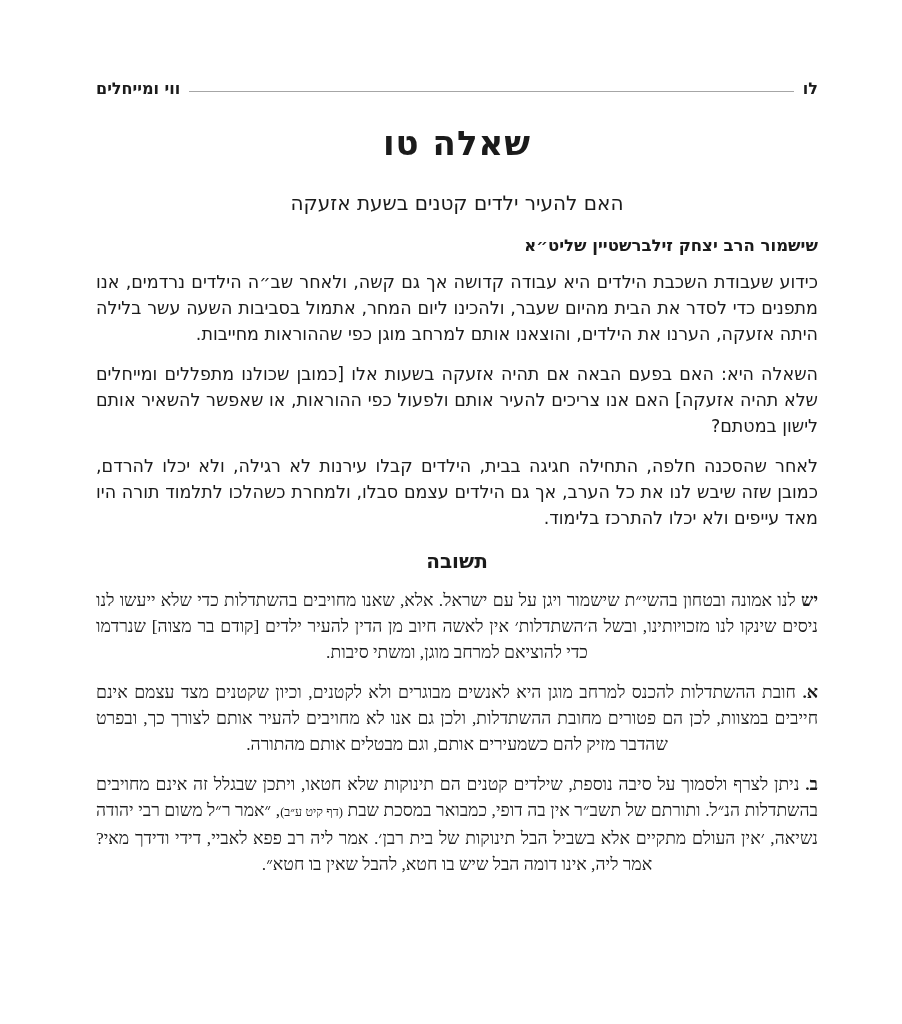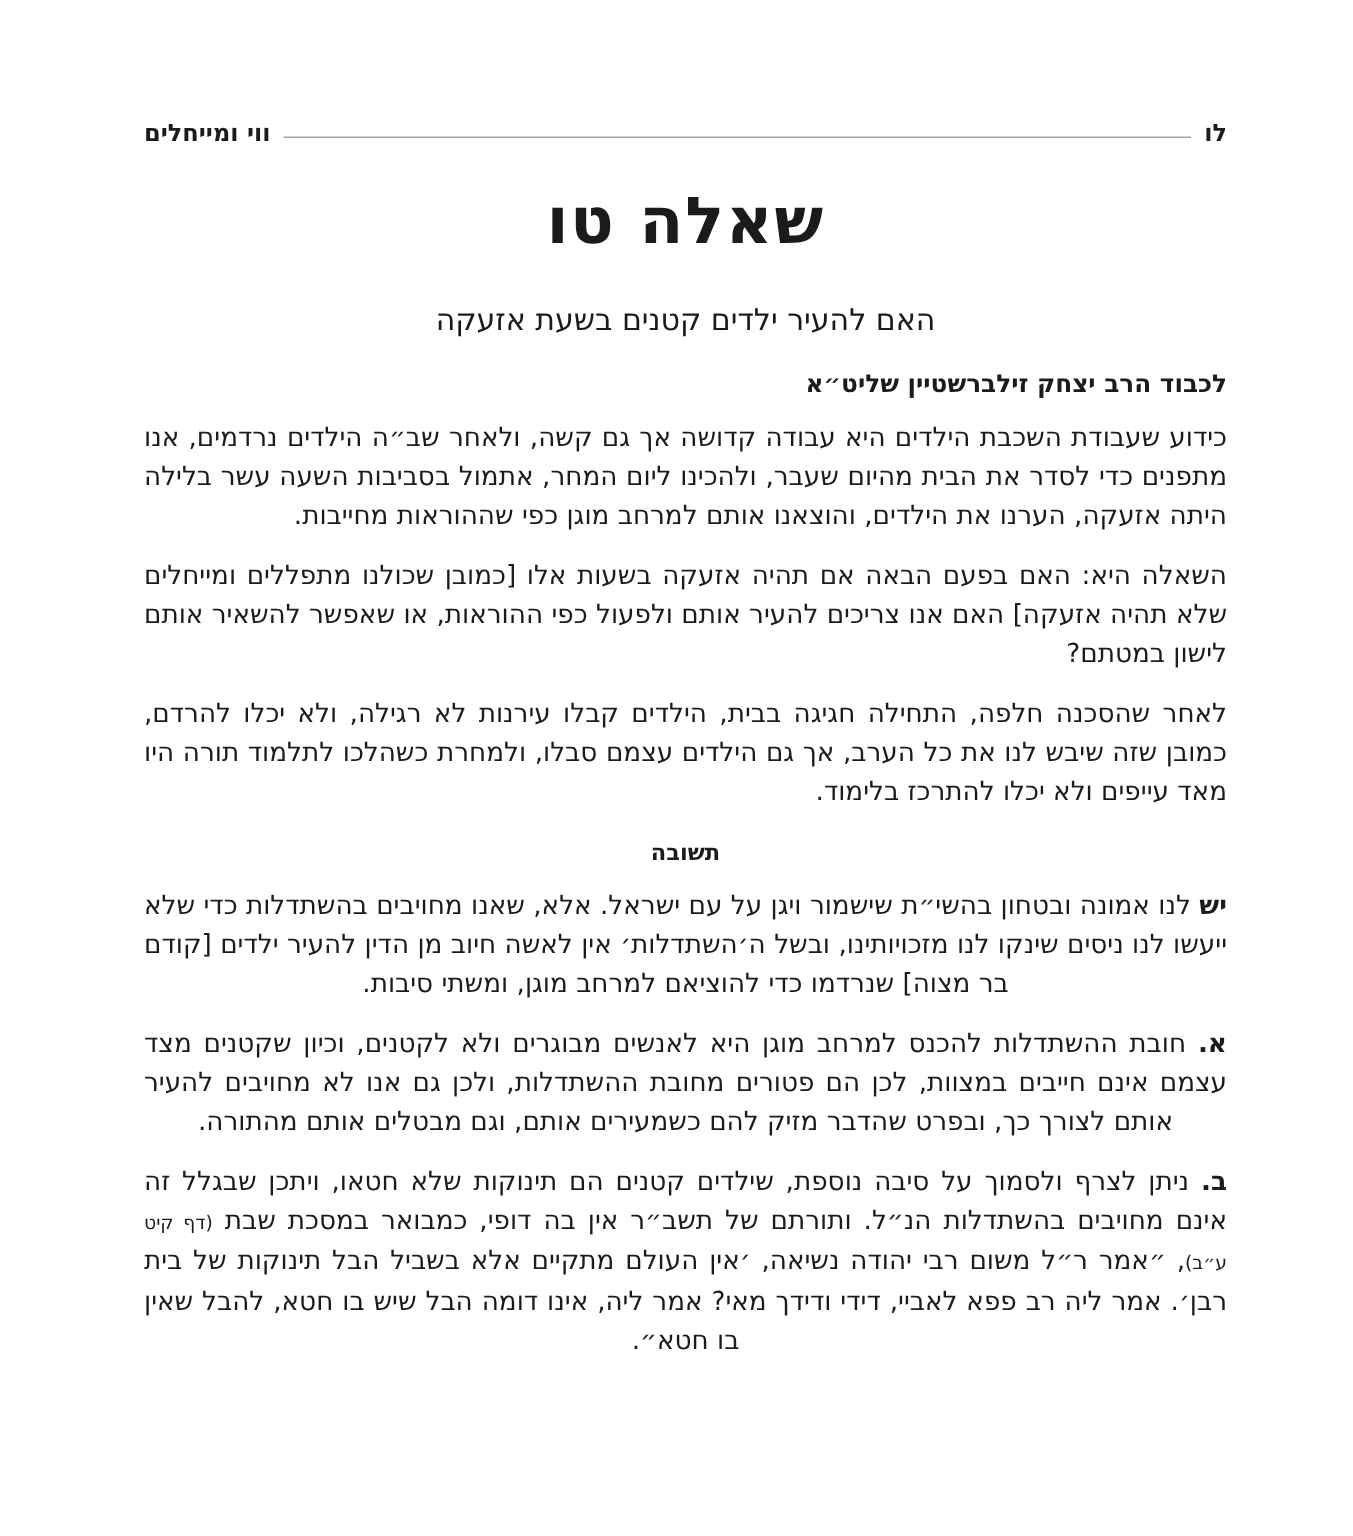--- a/index.html
+++ b/index.html
@@ -26,21 +26,21 @@
   }
   .rule {
     flex: 1;
     height: 1px;
     background: #a6a6a6;
     margin-top: 5px;
   }
   h1.title {
     margin: 24px 0 0 0;
     text-align: center;
-    font-size: 43px;
+    font-size: 34px;
     line-height: 1.15;
     font-weight: bold;
     letter-spacing: 1px;
   }
   h2.subtitle {
     margin: 28px 0 0 0;
     text-align: center;
     font-size: 20px;
     font-weight: normal;
   }
@@ -50,25 +50,25 @@
     font-size: 16.5px;
     font-weight: bold;
   }
   p.para {
     margin: 14px 0 0 0;
     font-size: 17.5px;
     line-height: 26px;
     text-align: justify;
     text-align-last: right;
   }
-  p.para.ans { text-align-last: center; }
+  p.para.ans { text-align-last: center; font-family: Liberation Serif, serif; }
   h3.answer-heading {
     margin: 18px 0 0 0;
     text-align: center;
-    font-size: 15px;
+    font-size: 20px;
     font-weight: bold;
   }
   .lead { font-weight: bold; }
   .ref { font-size: 12.5px; }
   p.summary {
     margin: 18px 0 0 0;
     font-size: 17.5px;
     line-height: 26px;
     text-align: right;
     text-align-last: right;
@@ -82,21 +82,21 @@
   <div class="header">
     <span class="page-num">לו</span>
     <span class="rule"></span>
     <span class="book-title">ווי ומייחלים</span>
   </div>
 
   <h1 class="title">שאלה טו</h1>
 
   <h2 class="subtitle">האם להעיר ילדים קטנים בשעת אזעקה</h2>
 
-  <div class="addressee">לכבוד הרב יצחק זילברשטיין שליט״א</div>
+  <div class="addressee">שישמור הרב יצחק זילברשטיין שליט״א</div>
 
   <p class="para">כידוע שעבודת השכבת הילדים היא עבודה קדושה אך גם קשה, ולאחר שב״ה הילדים נרדמים, אנו מתפנים כדי לסדר את הבית מהיום שעבר, ולהכינו ליום המחר, אתמול בסביבות השעה עשר בלילה היתה אזעקה, הערנו את הילדים, והוצאנו אותם למרחב מוגן כפי שההוראות מחייבות.</p>
 
   <p class="para">השאלה היא: האם בפעם הבאה אם תהיה אזעקה בשעות אלו [כמובן שכולנו מתפללים ומייחלים שלא תהיה אזעקה] האם אנו צריכים להעיר אותם ולפעול כפי ההוראות, או שאפשר להשאיר אותם לישון במטתם?</p>
 
   <p class="para">לאחר שהסכנה חלפה, התחילה חגיגה בבית, הילדים קבלו עירנות לא רגילה, ולא יכלו להרדם, כמובן שזה שיבש לנו את כל הערב, אך גם הילדים עצמם סבלו, ולמחרת כשהלכו לתלמוד תורה היו מאד עייפים ולא יכלו להתרכז בלימוד.</p>
 
   <h3 class="answer-heading">תשובה</h3>
 
   <p class="para ans"><span class="lead">יש</span> <span>לנו אמונה ובטחון בהשי״ת שישמור ויגן על עם ישראל. אלא, שאנו מחויבים בהשתדלות כדי שלא ייעשו לנו ניסים שינקו לנו מזכויותינו, ובשל ה׳השתדלות׳ אין לאשה חיוב מן הדין להעיר ילדים [קודם בר מצוה] שנרדמו כדי להוציאם למרחב מוגן, ומשתי סיבות.</span></p>

